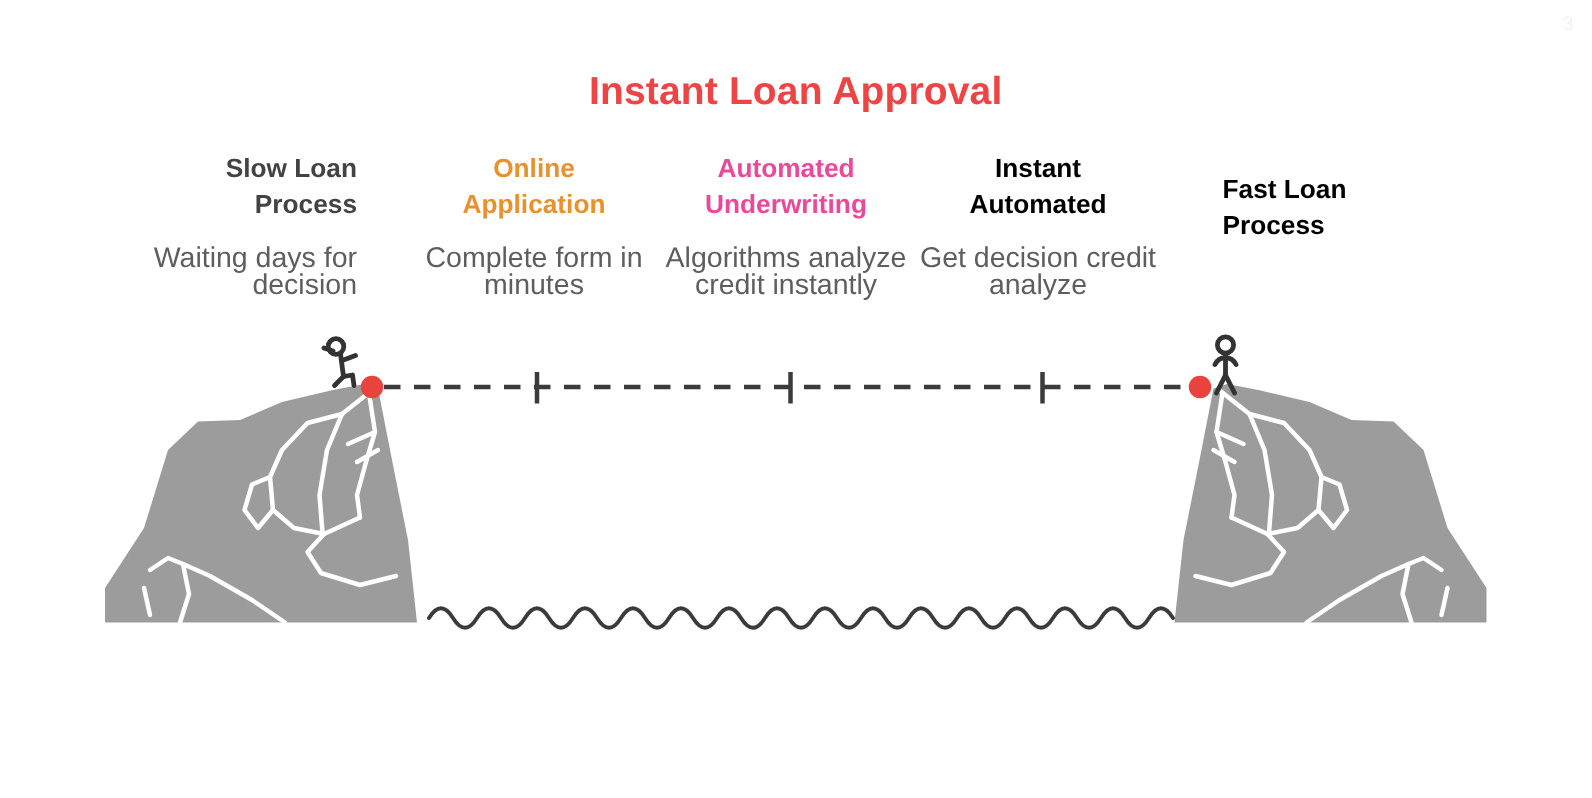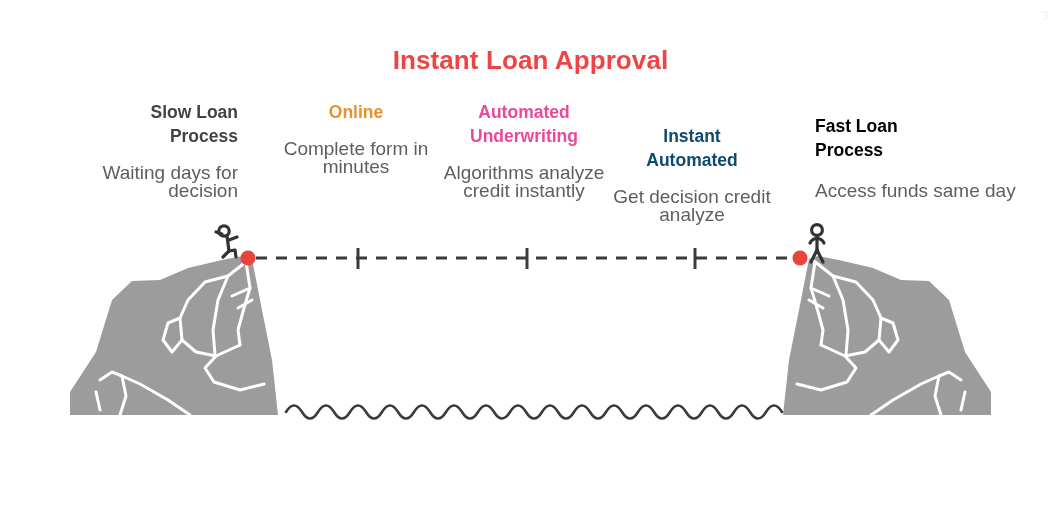--- a/index.html
+++ b/index.html
@@ -112,56 +112,54 @@
       </div>
       <div class="col-sub">
         <div>Waiting days for</div>
         <div>decision</div>
       </div>
     </div>
 
     <div class="col col-1">
       <div class="col-head" style="color: rgb(232, 145, 45);">
         <div>Online</div>
+        <div>Application</div>
       </div>
       <div class="col-sub">
         <div>Complete form in</div>
         <div>minutes</div>
       </div>
     </div>
 
     <div class="col col-2">
       <div class="col-head" style="color: #ec4899;">
         <div>Automated</div>
         <div>Underwriting</div>
       </div>
       <div class="col-sub">
         <div>Algorithms analyze</div>
         <div>credit instantly</div>
       </div>
     </div>
 
     <div class="col col-3">
-      <div class="col-head" style="color: #0c4a6e; margin-top: 24px;">
+      <div class="col-head" style="color: #000000;">
         <div>Instant</div>
         <div>Automated</div>
       </div>
       <div class="col-sub">
         <div>Get decision credit</div>
         <div>analyze</div>
       </div>
     </div>
 
     <div class="col col-4">
       <div class="col-head" style="color: #000000;">
         <div>Fast Loan</div>
         <div>Process</div>
-      </div>
-      <div class="col-sub">
-        <div>Access funds same day</div>
       </div>
     </div>
 
   </div>
 
   <svg class="scene" viewBox="0 0 1061 532">
 
     <g>
       <path class="mtn-l-body" d="M 70,415 L 70,392 L 96,352 L 112,300 L 132,281 L 160,280 L 188,268
                L 222,260 L 243,256 L 252,259 L 262,310 L 272,360 L 278,415 Z" fill="#9c9c9c" stroke="none"></path>

